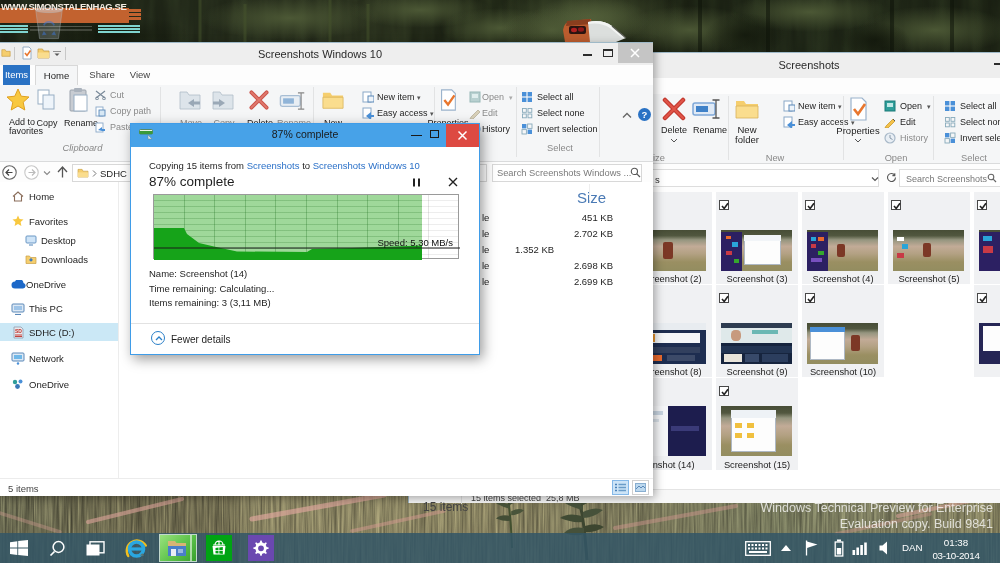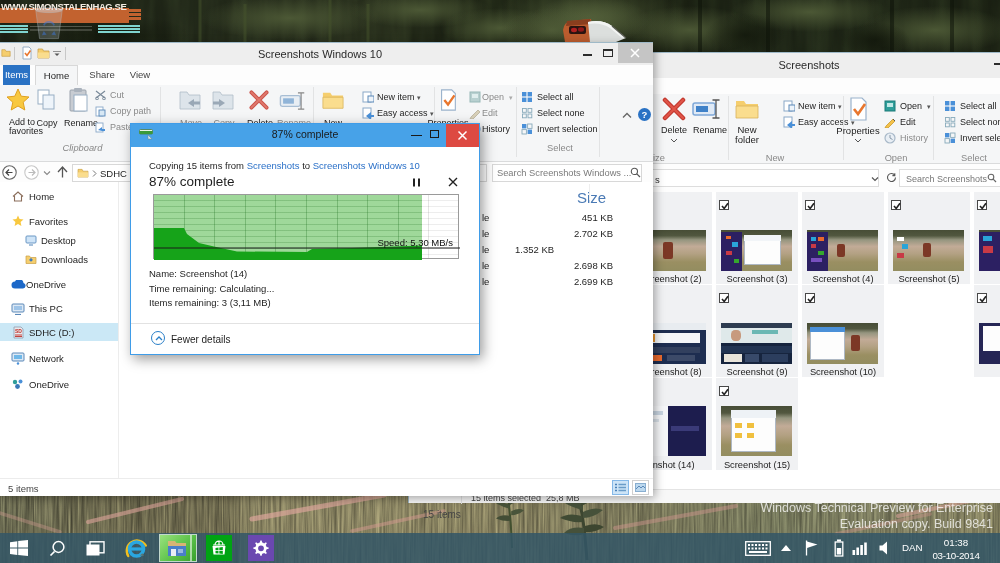--- a/index.html
+++ b/index.html
@@ -448,21 +448,21 @@
         <div style="position:absolute;left:20%;top:34%;width:10%;height:10%;background:#f0c040;"></div>
         <div style="position:absolute;left:36%;top:34%;width:10%;height:10%;background:#f0c040;"></div>
         <div style="position:absolute;left:20%;top:54%;width:10%;height:10%;background:#f0c040;"></div>
         <div style="position:absolute;left:36%;top:54%;width:10%;height:10%;background:#f0c040;"></div>
       </div>
       <div class="lb">Screenshot (15)</div>
     </div>
   </div>
 
   <div class="a" style="left:0;top:436px;width:600px;height:14px;background:#f7f7f7;border-top:1px solid #e4e4e4;">
-    <div class="a" style="left:14px;top:19px;font-size:10px;color:#444;">15 items</div>
+    <div class="a" style="left:14px;top:10px;font-size:12px;color:#444;">15 items</div>
     <div class="a" style="left:52px;top:0;width:1px;height:14px;background:#e0e0e0;"></div>
     <div class="a" style="left:62px;top:3px;font-size:9px;color:#444;">15 items selected&nbsp; 25,8 MB</div>
   </div>
 </div>
 
 <div class="a" style="left:0;top:42px;width:653px;height:453px;background:#fff;border:1px solid #9fb9c8;border-left:none;box-shadow:2px 3px 9px rgba(0,0,0,0.35);">
 
   <div class="a" style="left:0;top:0;width:653px;height:22px;background:#eeeeee;"></div>
   <svg class="a" style="left:1px;top:5px;" width="10" height="10" viewBox="0 0 12 12">
         <path d="M1 2 L5 2 L6 4 L11 4 L11 10 L1 10 Z" fill="#f5ce6e" stroke="#c89f46" stroke-width="0.8"></path>

